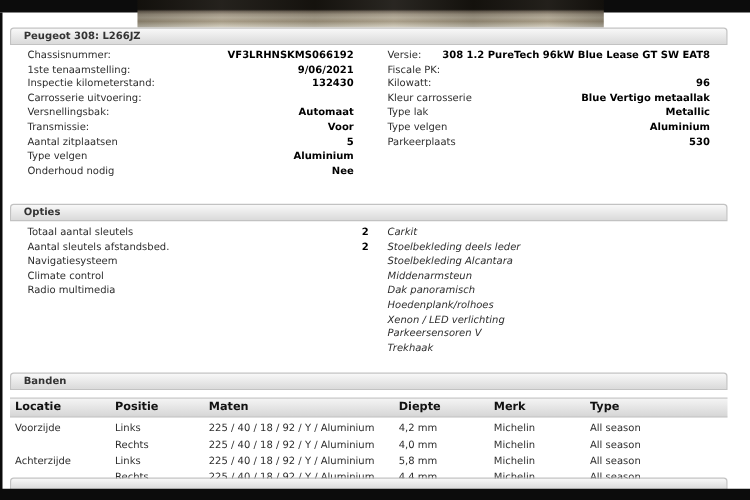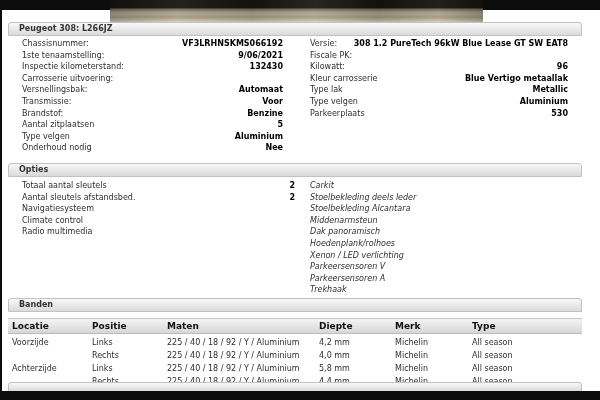--- a/index.html
+++ b/index.html
@@ -82,24 +82,20 @@
     </div>
   <div class="kv-row">
       <span class="kv-label">Versnellingsbak:</span>
       <span class="kv-value">Automaat</span>
     </div>
   <div class="kv-row">
       <span class="kv-label">Transmissie:</span>
       <span class="kv-value">Voor</span>
     </div>
   <div class="kv-row">
-      <span class="kv-label">Brandstof:</span>
-      <span class="kv-value">Benzine</span>
-    </div>
-  <div class="kv-row">
       <span class="kv-label">Aantal zitplaatsen</span>
       <span class="kv-value">5</span>
     </div>
   <div class="kv-row">
       <span class="kv-label">Type velgen</span>
       <span class="kv-value">Aluminium</span>
     </div>
   <div class="kv-row">
       <span class="kv-label">Onderhoud nodig</span>
       <span class="kv-value">Nee</span>
@@ -181,23 +177,20 @@
       <span class="kv-label">Dak panoramisch</span>
     </div>
   <div class="kv-row">
       <span class="kv-label">Hoedenplank/rolhoes</span>
     </div>
   <div class="kv-row">
       <span class="kv-label">Xenon / LED verlichting</span>
     </div>
   <div class="kv-row">
       <span class="kv-label">Parkeersensoren V</span>
-    </div>
-  <div class="kv-row">
-      <span class="kv-label">Parkeersensoren A</span>
     </div>
   <div class="kv-row">
       <span class="kv-label">Trekhaak</span>
     </div>
 </div>
 
 <div class="section-bar" id="bar-banden">
   <span>Banden</span>
 </div>
 

